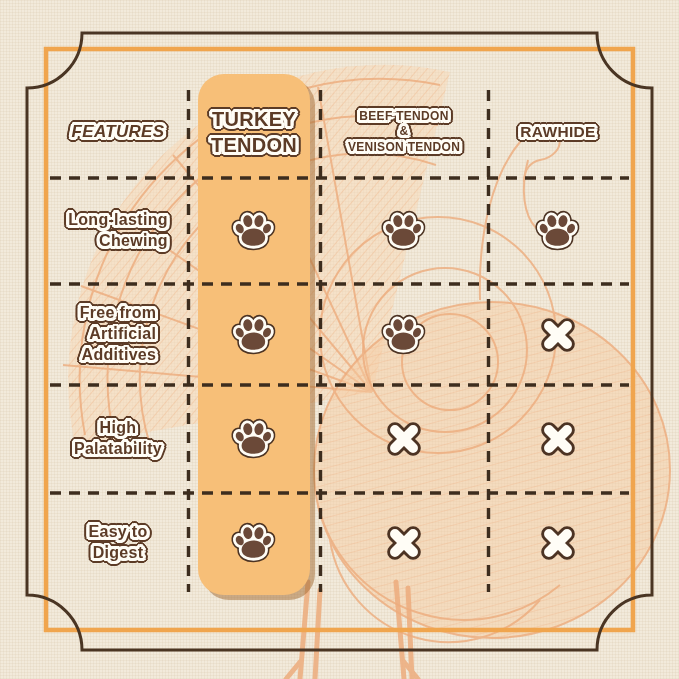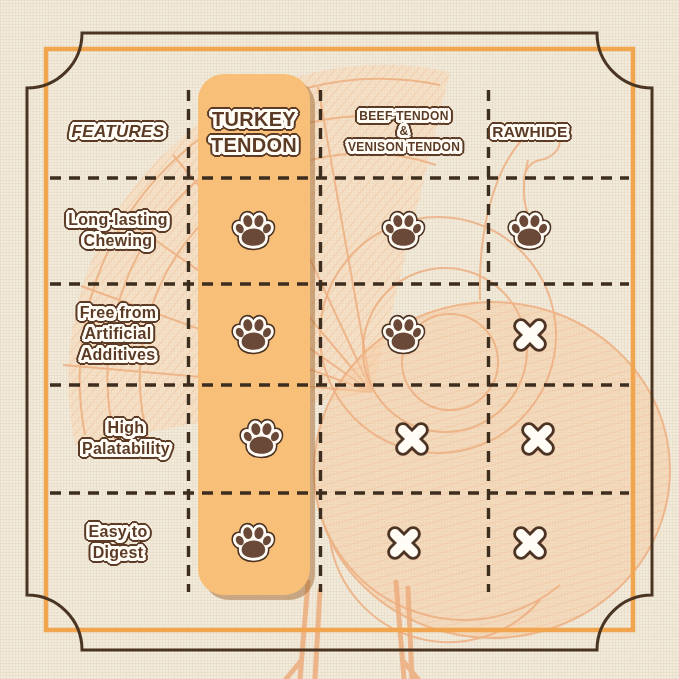--- a/index.html
+++ b/index.html
@@ -21,25 +21,25 @@
     position:absolute;left:198px;top:74px;width:112px;height:521px;
     background:#F7BF78;border-radius:26px;
     box-shadow:5px 5px 0 rgba(160,103,48,0.50);
   }
 
   
   .cell{position:absolute;display:flex;align-items:center;justify-content:center;text-align:center;}
   .col-features{left:48px;width:140px;}
   .col-turkey{left:188px;width:132px;}
   .col-beef{left:320px;width:168px;}
-  .col-rawhide{left:460px;width:140px;}
+  .col-rawhide{left:488px;width:140px;}
   .row-header{top:86px;height:92px;}
-  .row-1{top:178px;height:106px;}
-  .row-2{top:284px;height:101px;}
-  .row-3{top:385px;height:108px;padding-left:8px;}
+  .row-1{top:178px;height:106px;text-align:right;}
+  .row-2{top:284px;height:101px;text-align:right;}
+  .row-3{top:385px;height:108px;}
   .row-4{top:493px;height:99px;}
 
   
   .sticker{
     --w:#FFFDF6;
     font-weight:bold;color:#5C3B26;line-height:1.3;letter-spacing:.3px;
     white-space:pre-line;
     text-shadow:
       3px 0 0 var(--w), -3px 0 0 var(--w), 0 3px 0 var(--w), 0 -3px 0 var(--w),
       2.2px 2.2px 0 var(--w), -2.2px 2.2px 0 var(--w), 2.2px -2.2px 0 var(--w), -2.2px -2.2px 0 var(--w),

